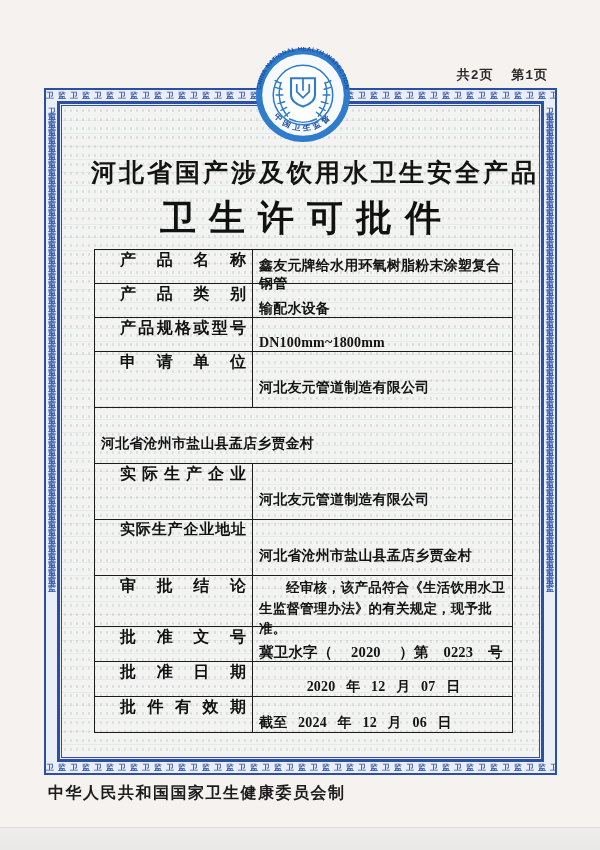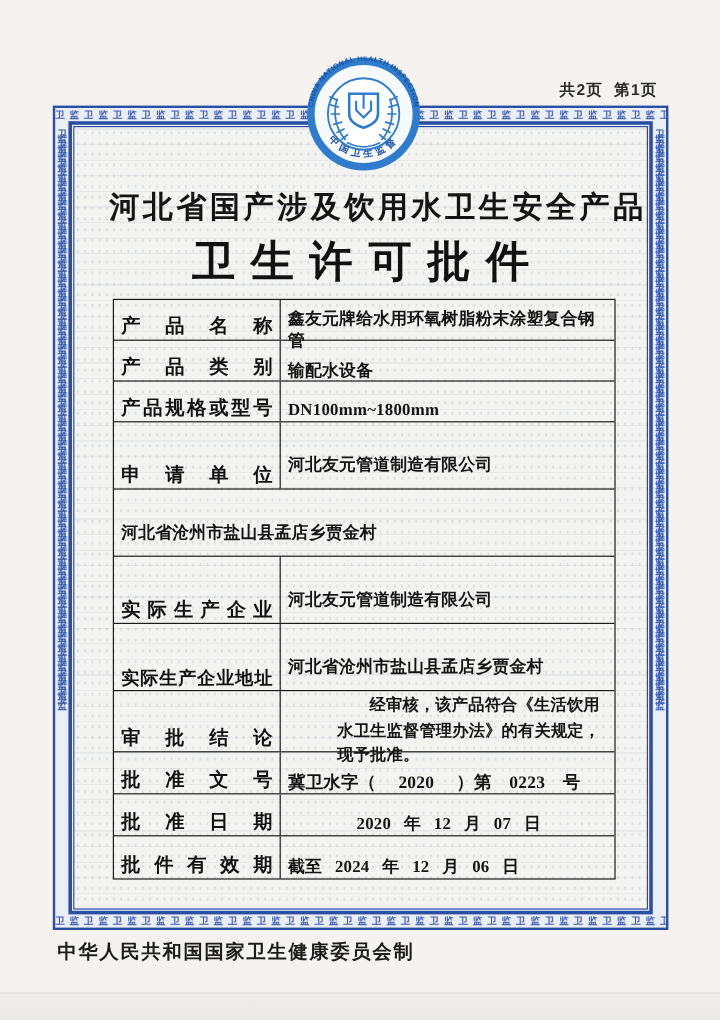--- a/index.html
+++ b/index.html
@@ -10,21 +10,21 @@
     color:#1a1a1a;
   }
   
   .scan-strip{
     position:absolute;left:0;top:827px;width:600px;height:23px;
     background:linear-gradient(180deg,#efedeb,#e9e9e8);
     border-top:1px solid #dddbd7;
   }
   .page-info{
     position:absolute;top:66px;right:52px;
-    font-family:Liberation Sans, sans-serif;
+    font-family:Liberation Mono, monospace;
     font-size:13px;font-weight:bold;color:#2a2a2a;letter-spacing:1px;
     white-space:pre;
   }
   
   .frame{
     position:absolute;left:44px;top:88px;width:513px;height:687px;
     border:2px solid #2c4fa4;background:#e9eef7;box-sizing:border-box;
   }
   .band{
     position:absolute;overflow:hidden;color:#3a5cb0;
@@ -62,26 +62,26 @@
     font-size:36px;font-weight:bold;letter-spacing:13px;text-indent:13px;
     color:#111;white-space:nowrap;
   }
   
   .info-table{
     position:absolute;left:32px;top:143px;width:419px;
     border:1px solid #1c1c1c;box-sizing:border-box;
   }
   .t-row{display:flex;border-bottom:1px solid #1c1c1c;box-sizing:border-box;}
   .t-row:last-child{border-bottom:none;}
-  .h35{height:34px;} .h56{height:56px;} .h52{height:51px;gap:41px;} .h36{height:35px;}
+  .h35{height:34px;} .h56{height:56px;} .h52{height:51px;} .h36{height:35px;}
   .cell-label{
     width:139px;flex:0 0 139px;border-right:1px solid #1c1c1c;
-    display:flex;align-items:flex-end;box-sizing:border-box;padding:0 6px;
+    display:flex;align-items:flex-start;box-sizing:border-box;padding:0 6px;
     font-family:"Liberation Sans","DejaVu Sans",sans-serif;
-    font-weight:bold;font-size:16px;color:#111;
+    font-weight:bold;font-size:16px;color:#111;margin-left:19px;
   }
   .cell-label span{
     display:block;width:100%;
     text-align:justify;text-align-last:justify;white-space:normal;
   }
   .cell-label span.tight{font-size:15px;letter-spacing:0;}
   .cell-value{
     flex:1;display:flex;align-items:center;box-sizing:border-box;
     padding:2px 4px 2px 6px;
     font-weight:bold;font-size:14px;color:#141414;letter-spacing:0.2px;margin-top:16px;

